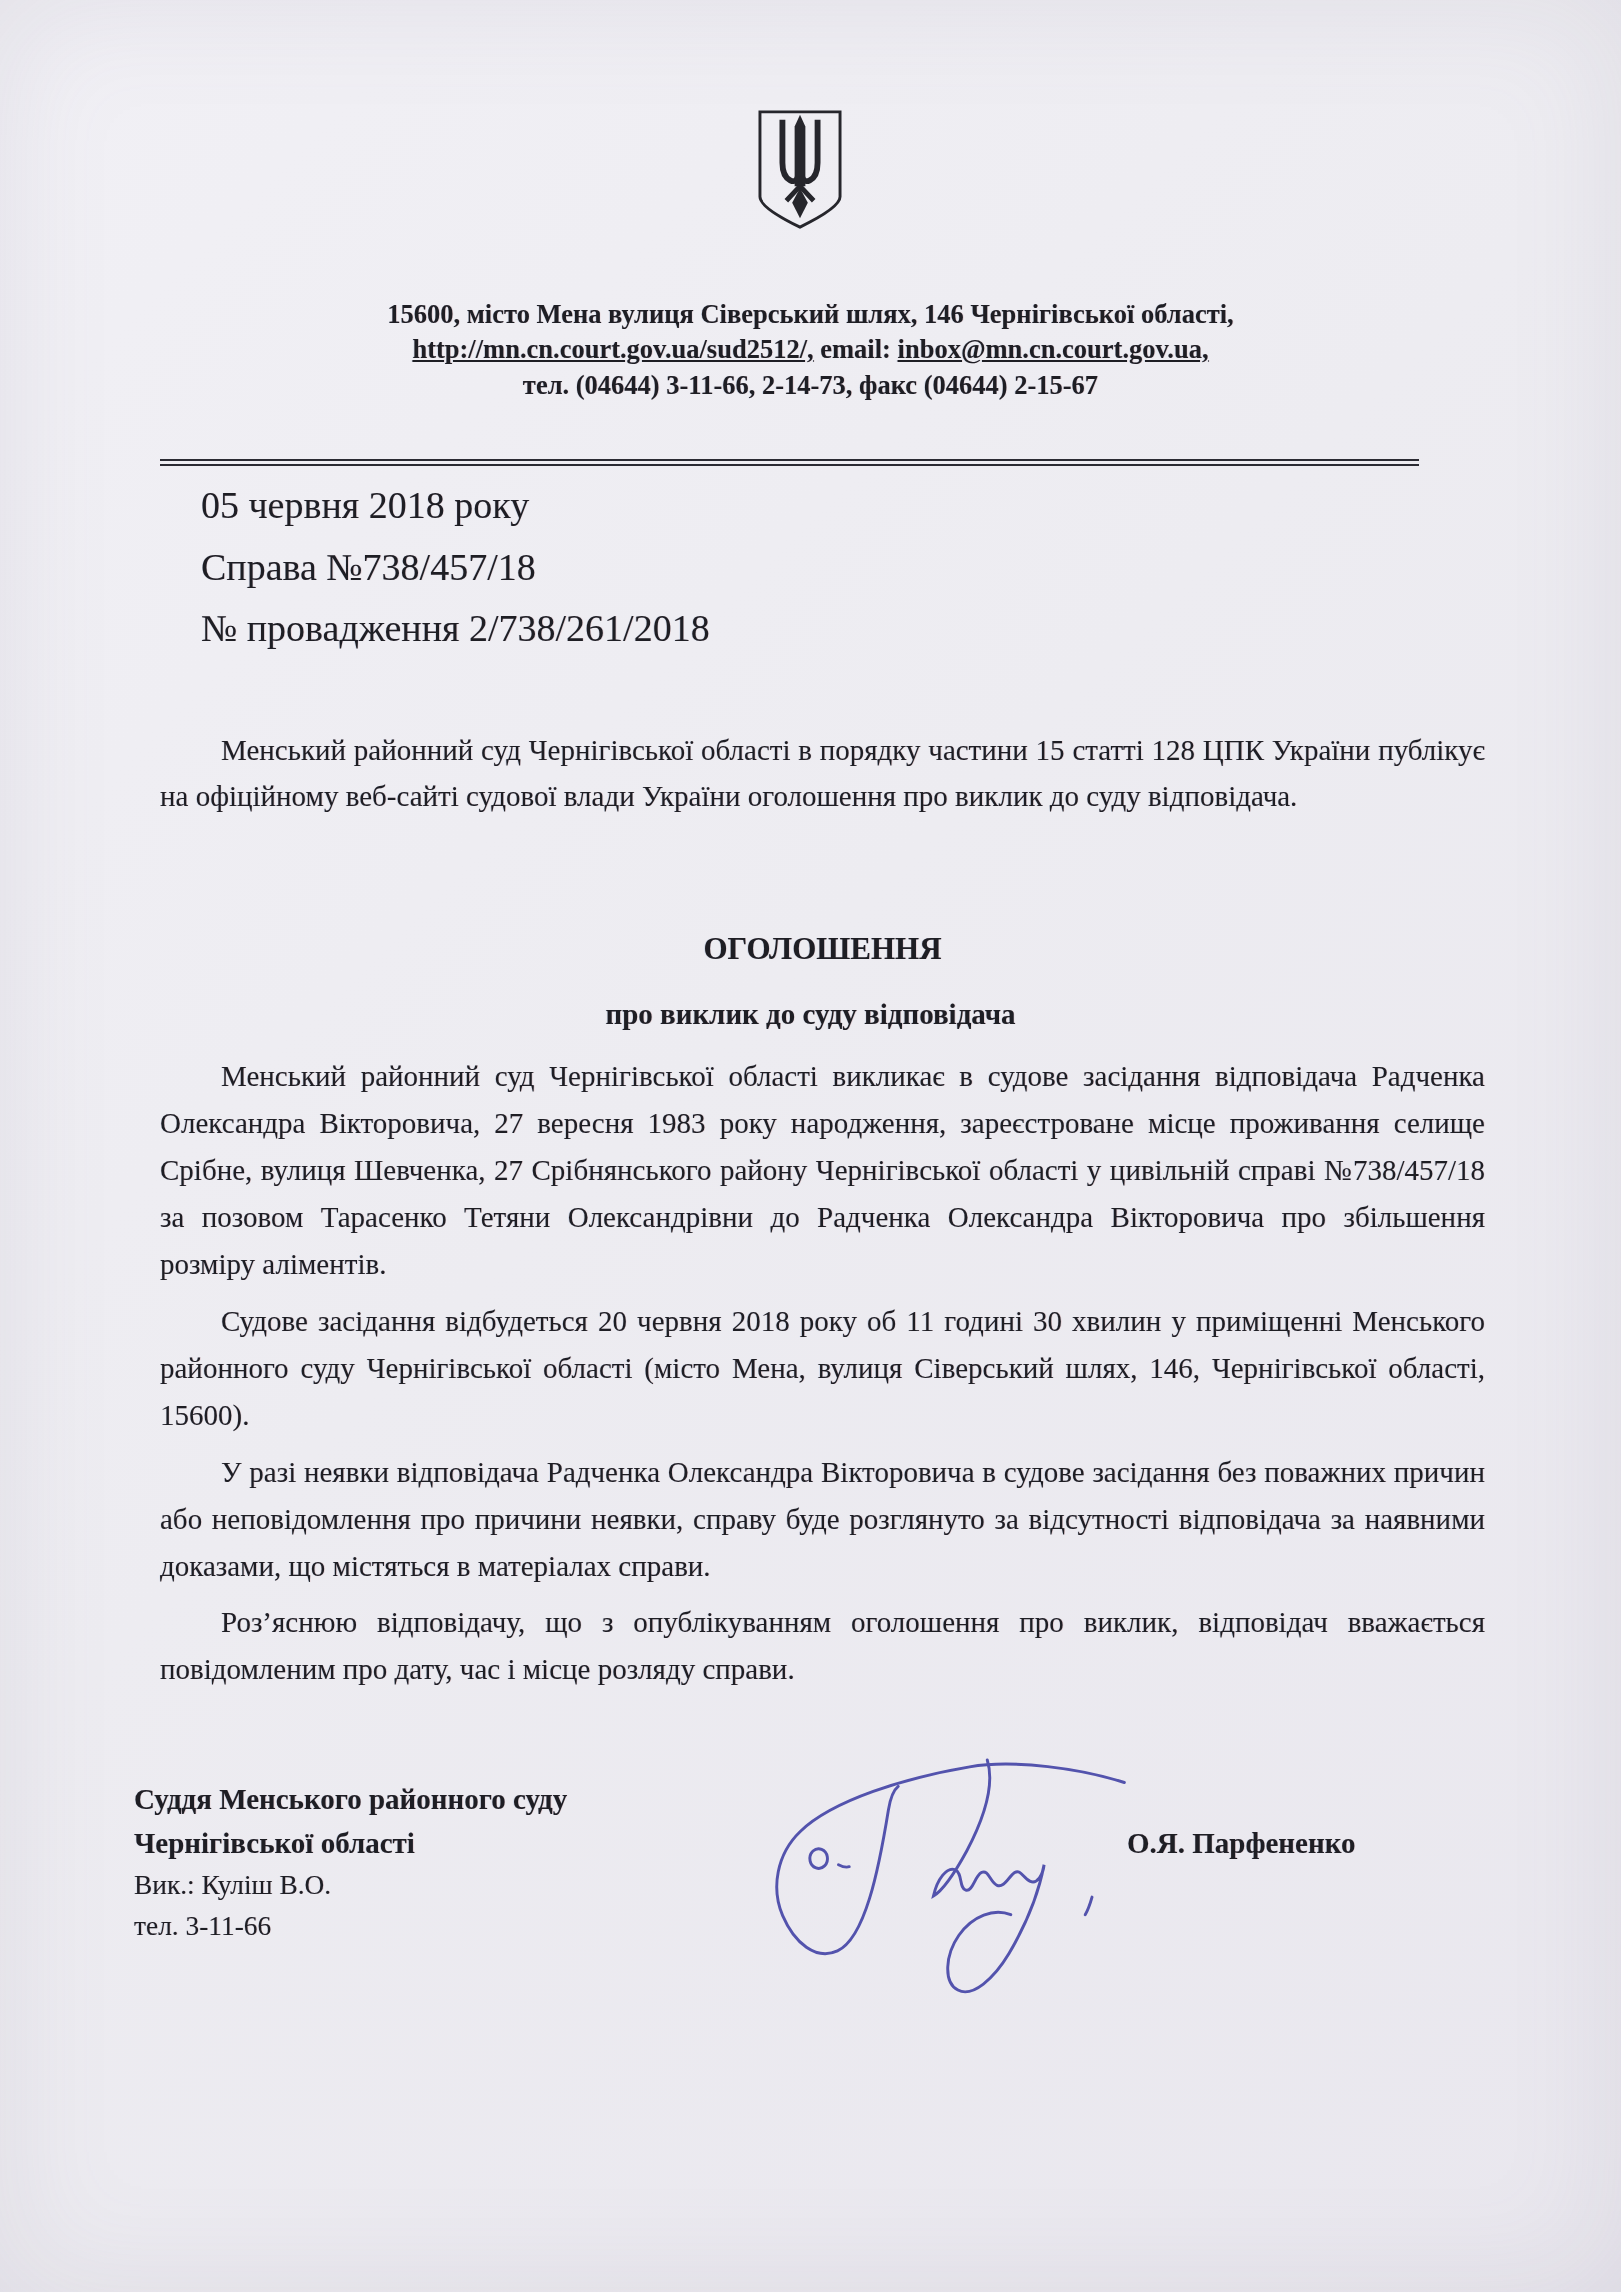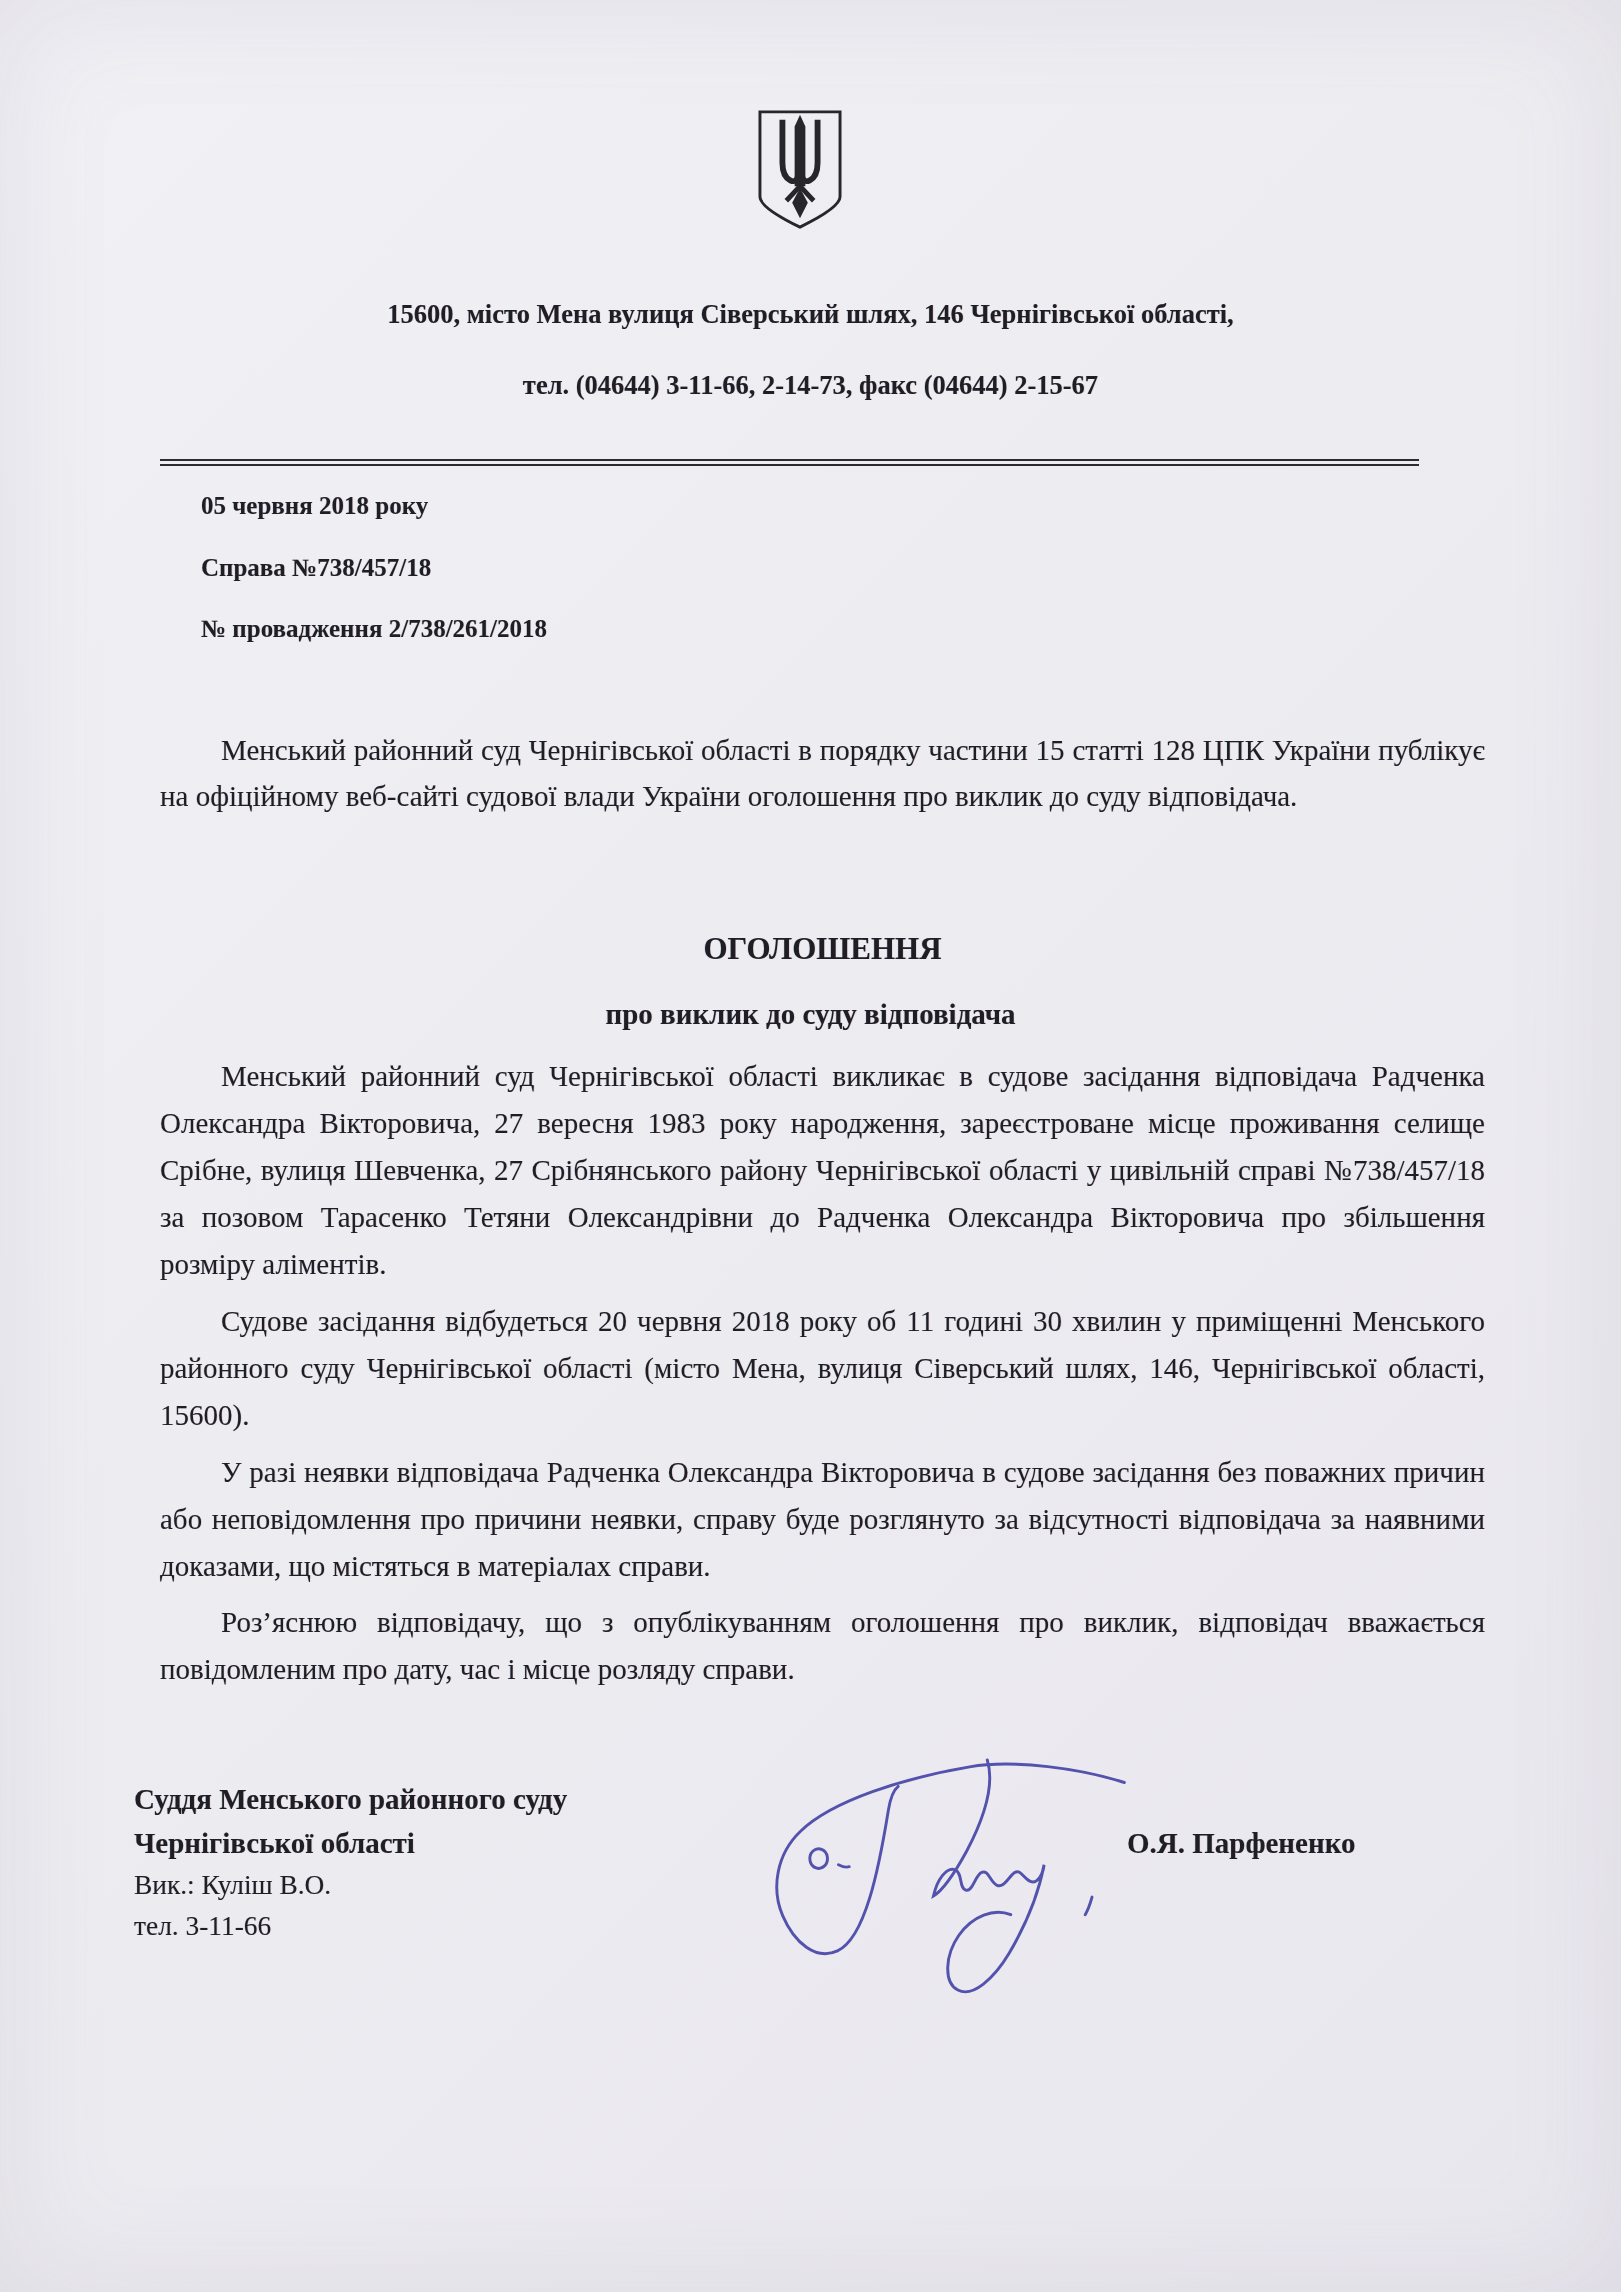--- a/index.html
+++ b/index.html
@@ -22,21 +22,21 @@
   .bold { font-weight:bold; }
   .court-name { top:249px; font-size:33px; letter-spacing:0.5px; }
   .addr { top:299px; font-size:26.5px; }
   .urls { top:334px; font-size:26.5px; }
   .urls .u { text-decoration:underline; }
   .tels { top:370px; font-size:26.5px; }
   .rule {
     top:459px; left:160px; width:1259px; height:2.9px;
     border-top:2.9px solid #2b2b33; border-bottom:2px solid #2b2b33;
   }
-  .case-block { left:201px; top:488px; font-size:25px; font-weight:bold; }
+  .case-block { left:201px; top:488px; font-size:38px; font-weight:normal; }
   .case-block div { line-height:35px; margin-bottom:26.5px; white-space:pre; }
   .bodytext {
     left:160px; width:1325px; font-size:29px; line-height:46px;
     text-align:justify;
   }
   .bodytext p { margin:0 0 9.8px 0; text-indent:61px; }
   .intro { top:727px; }
   .ann-title { top:931px; font-size:31px;padding-left:12px; }
   .ann-subtitle { top:998px; font-size:29px; }
   .paras { top:1053px; line-height:47px; }
@@ -57,20 +57,21 @@
       <path d="M5,4 H87 V91 Q87,102 46,122 Q5,102 5,91 Z" stroke="#26262c" stroke-width="3" fill="none"></path>
       <path d="M46,7 L40.5,19 V80 H51.5 V19 Z" fill="#26262c"></path>
       <path d="M28,12 V56 Q28,70 36,74 Q42,77 44,70" stroke="#26262c" stroke-width="6" fill="none"></path>
       <path d="M64,12 V56 Q64,70 56,74 Q50,77 48,70" stroke="#26262c" stroke-width="6" fill="none"></path>
       <path d="M46,80 L32,95 M46,80 L60,95" stroke="#26262c" stroke-width="5" fill="none"></path>
       <path d="M46,82 L54,97 L46,113 L38,97 Z" fill="#26262c"></path>
     </svg>
   </div>
 
   <div class="abs centered bold scan-text addr">15600, місто Мена вулиця Сіверський шлях, 146  Чернігівської області,</div>
+  <div class="abs centered bold scan-text urls"><span class="u">http://mn.cn.court.gov.ua/sud2512/,</span><span>  email: </span><span class="u">inbox@mn.cn.court.gov.ua,</span></div>
   <div class="abs centered bold scan-text tels">тел. (04644) 3-11-66, 2-14-73, факс (04644) 2-15-67</div>
 
   <div class="abs rule"></div>
 
   <div class="abs case-block scan-text">
     <div>05 червня 2018 року</div>
     <div>Справа №738/457/18</div>
     <div>№ провадження 2/738/261/2018</div>
   </div>
 

